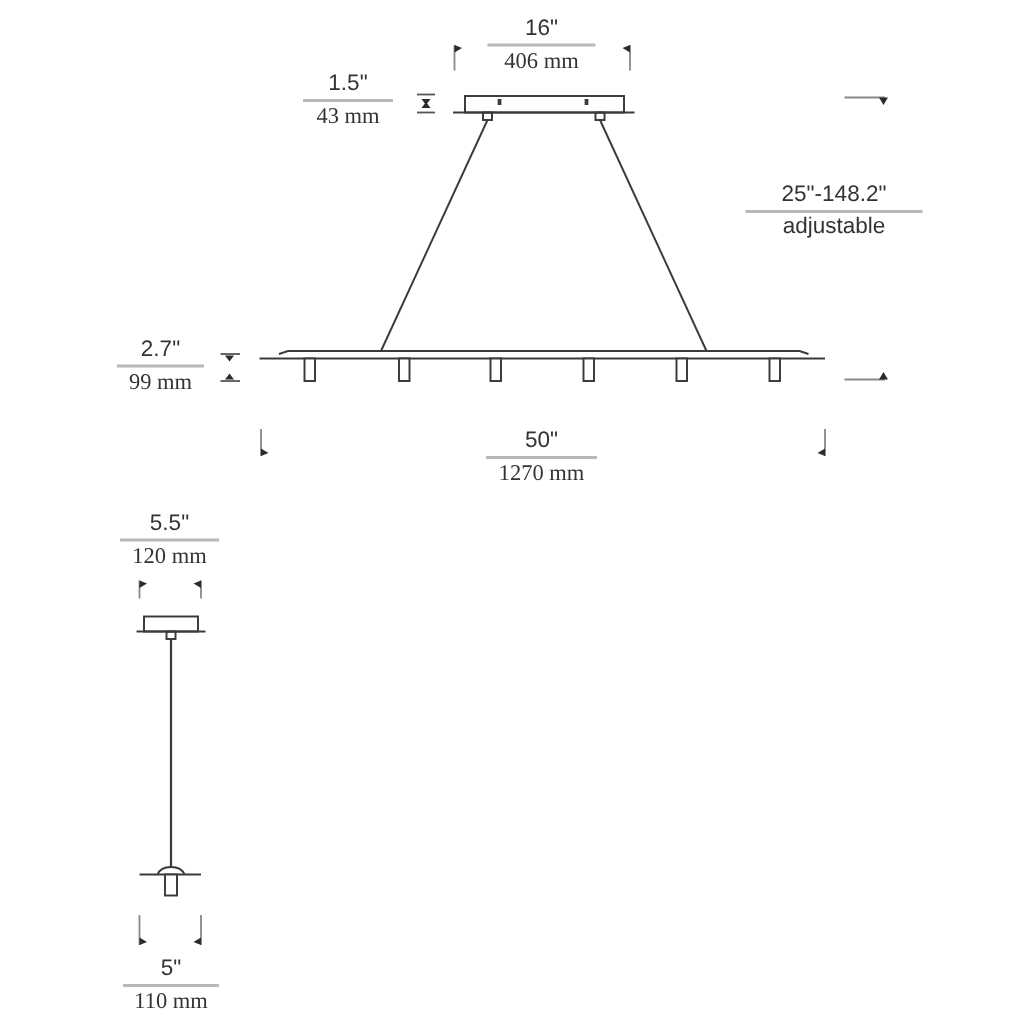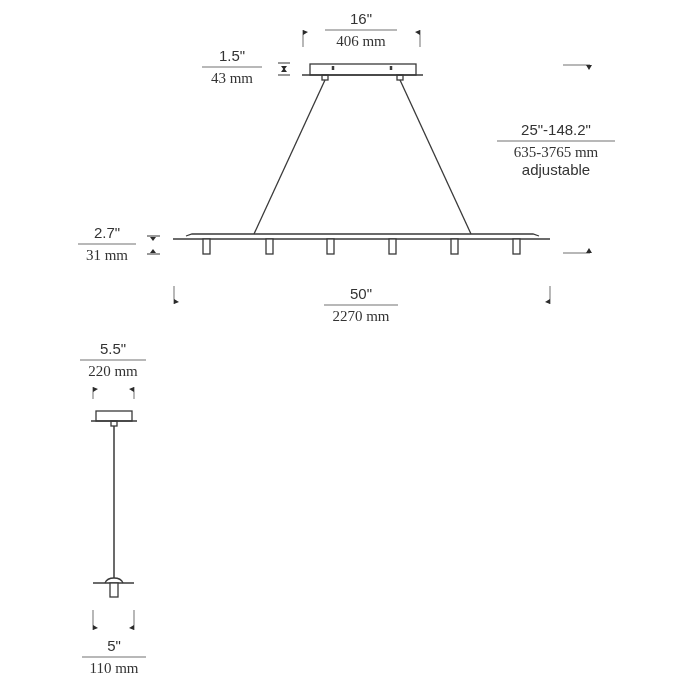--- a/index.html
+++ b/index.html
@@ -109,35 +109,34 @@
   <span class="bot">406 mm</span>
 </div>
 
 <div class="lbl" style="left:202px; top:47px; width:60px;">
   <span class="top">1.5"</span>
   <span class="bot">43 mm</span>
 </div>
 
 <div class="lbl" style="left:497px; top:121px; width:118px;">
   <span class="top">25"-148.2"</span>
-  <span class="bot">635-3765 mm</span>
   <span class="extra">adjustable</span>
 </div>
 
 <div class="lbl" style="left:78px; top:224px; width:58px;">
   <span class="top">2.7"</span>
-  <span class="bot">31 mm</span>
+  <span class="bot">99 mm</span>
 </div>
 
 <div class="lbl" style="left:324px; top:285px; width:74px;">
   <span class="top">50"</span>
-  <span class="bot">2270 mm</span>
+  <span class="bot">1270 mm</span>
 </div>
 
 <div class="lbl" style="left:80px; top:340px; width:66px;">
   <span class="top">5.5"</span>
-  <span class="bot">220 mm</span>
+  <span class="bot">120 mm</span>
 </div>
 
 <div class="lbl" style="left:82px; top:637px; width:64px;">
   <span class="top">5"</span>
   <span class="bot">110 mm</span>
 </div>
 
 </body></html>

